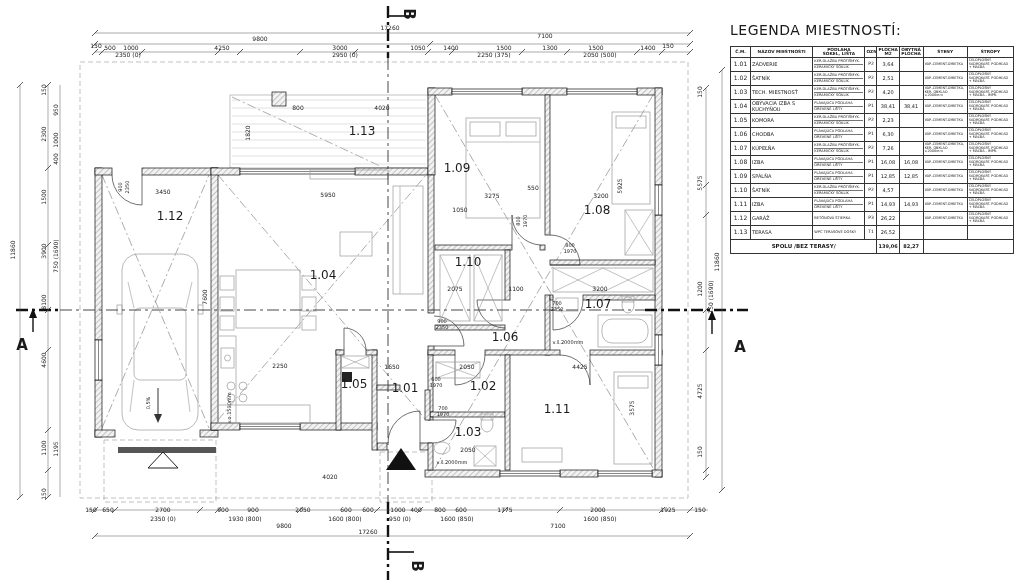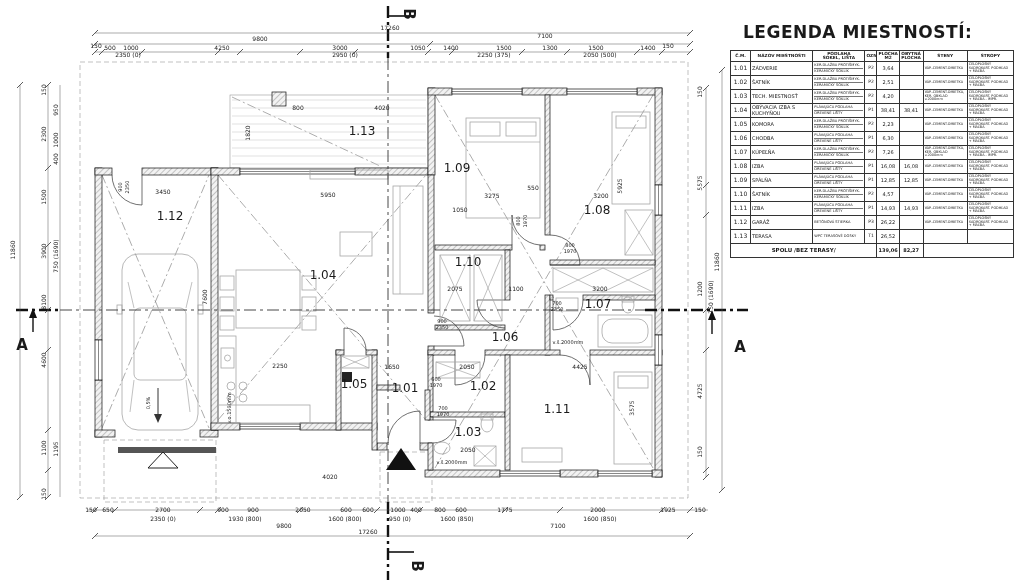--- a/index.html
+++ b/index.html
@@ -17,21 +17,21 @@
   .hip{fill:none;stroke:#888;stroke-width:.7;stroke-dasharray:9 3 2 3;}
   .sec{stroke:#111;stroke-width:2.4;fill:none;stroke-dasharray:12 4 3 4;}
   .sect{stroke:#333;stroke-width:.9;fill:none;stroke-dasharray:12 4 3 4;}
   .ovh{fill:none;stroke:#999;stroke-width:.6;stroke-dasharray:5 3;}
   .deck{stroke:#cfcfcf;stroke-width:.6;}
   .apron{fill:#555;}
   .tri{fill:#111;}
   .otri{fill:none;stroke:#222;stroke-width:1;}
 
   .legend{position:absolute;left:730px;top:22px;width:284px;}
-  .legend-title{font-size:17px;font-weight:bold;letter-spacing:.5px;margin-bottom:8px;margin-left:13px;}
+  .legend-title{font-size:14px;font-weight:normal;letter-spacing:.5px;margin-bottom:8px;}
   table.lg{border-collapse:collapse;table-layout:fixed;width:284px;}
   table.lg th,table.lg td{border:.6px solid #333;padding:.5px 1px;vertical-align:middle;
     overflow:hidden;white-space:normal;line-height:1.05;}
   table.lg th{font-size:4.3px;font-weight:bold;text-align:center;}
   td.c-num{font-size:6px;text-align:center;}
   td.c-name{font-size:5px;}
   td.c-floor{font-size:3.6px;}
   td.c-floor .fl1{border-bottom:.4px solid #777;padding-bottom:.5px;margin-bottom:.5px;}
   td.c-mark{font-size:4.5px;text-align:center;}
   td.c-area,td.c-liv{font-size:5px;text-align:center;}

